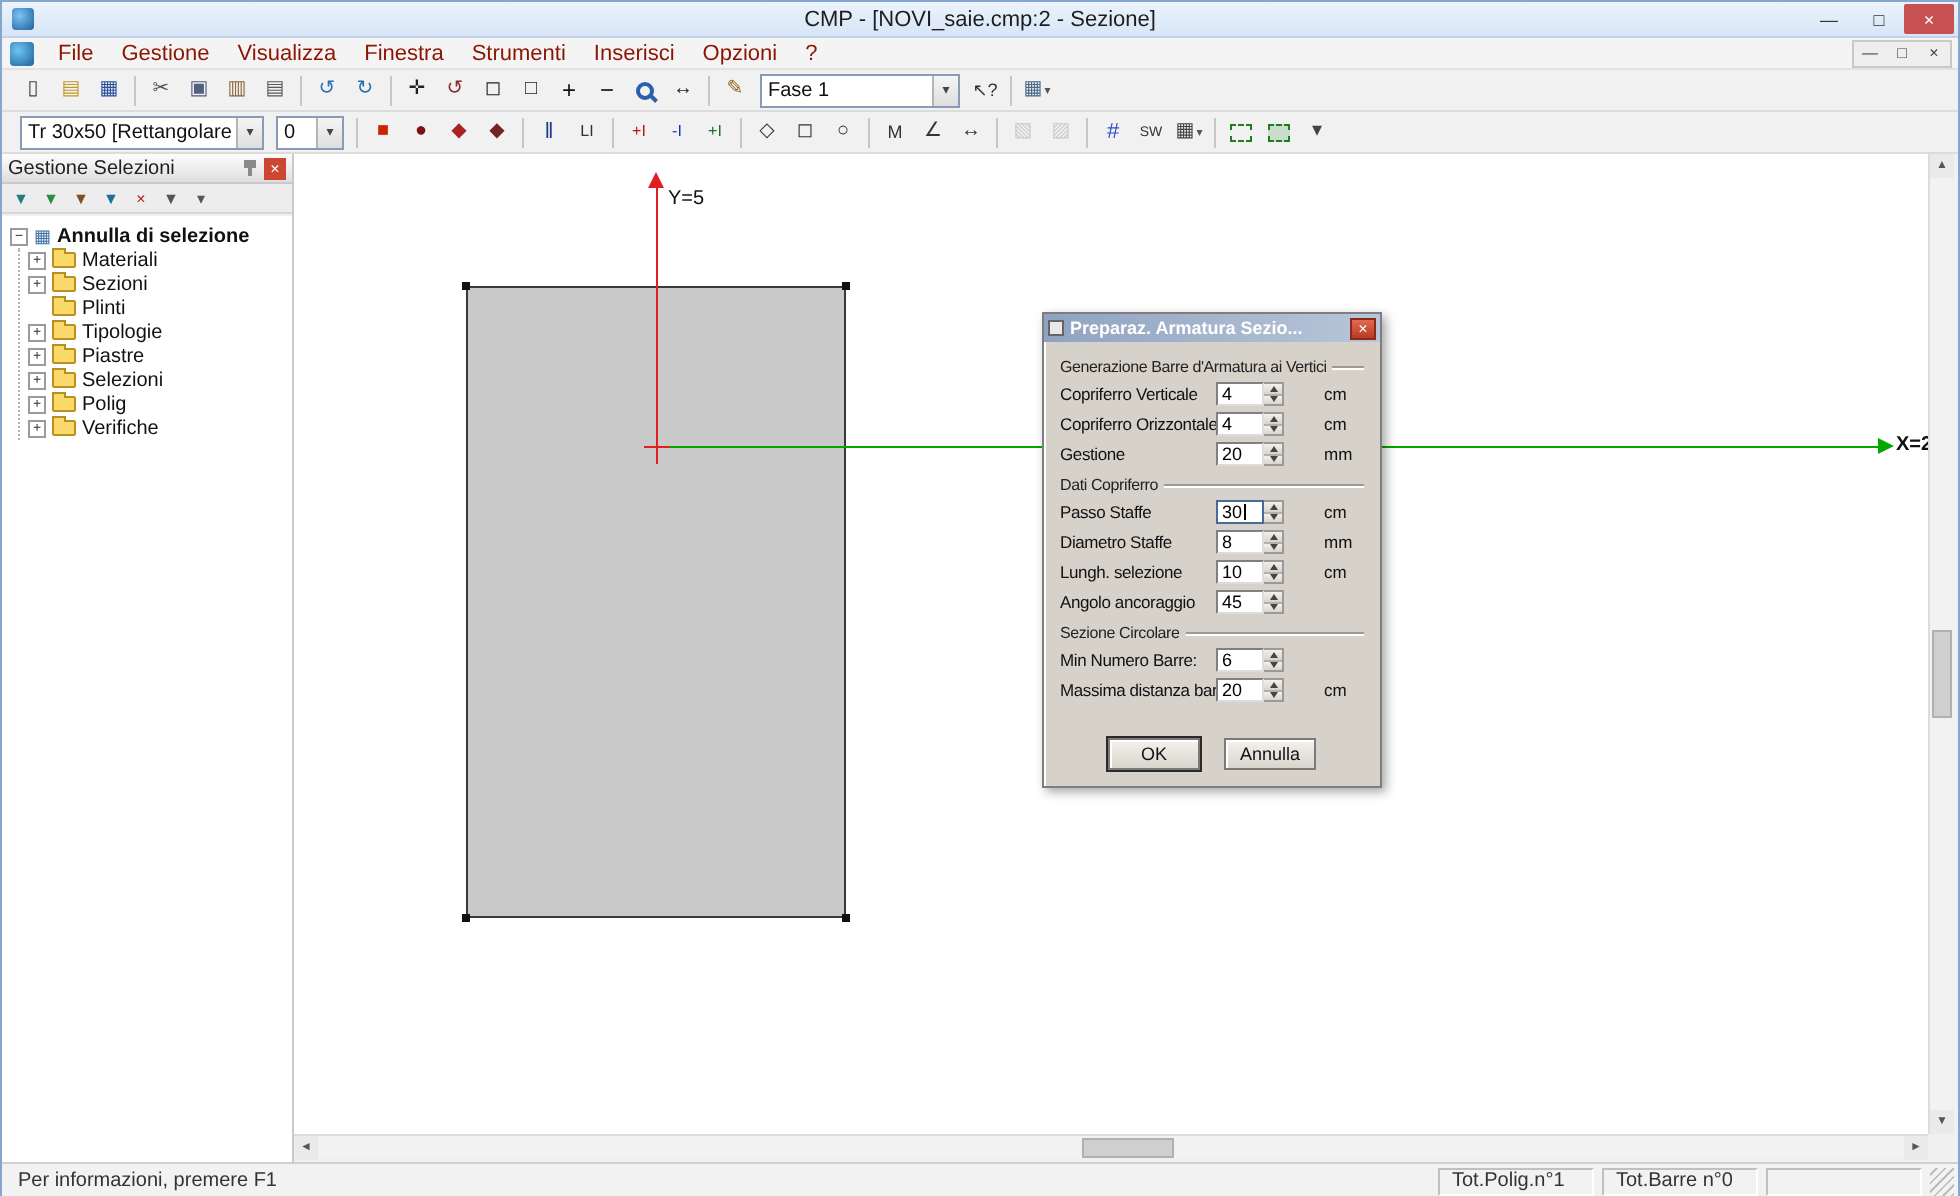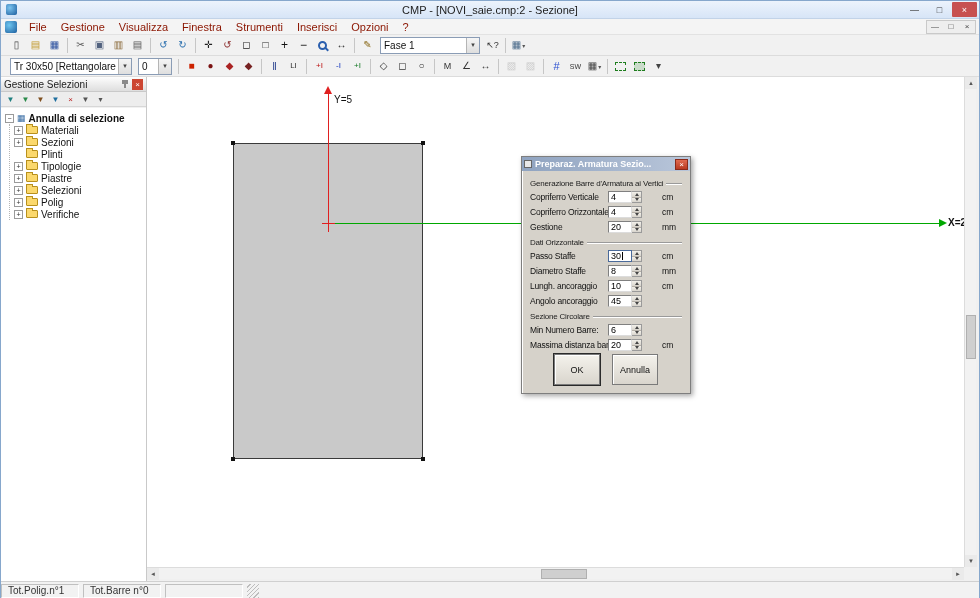--- a/index.html
+++ b/index.html
@@ -149,21 +149,21 @@
   .spin { width:10px; height:12px; display:flex; flex-direction:column; border:1px solid #9a9a9a; border-left:none; }
   .spin-up, .spin-down { flex:1; background:linear-gradient(#f2f0ea,#d8d4cc);
     display:flex; align-items:center; justify-content:center; }
   .spin-up { border-bottom:1px solid #b5b0a8; }
   .spin-up::after { content:""; border-left:2.5px solid transparent; border-right:2.5px solid transparent;
     border-bottom:3px solid #444; }
   .spin-down::after { content:""; border-left:2.5px solid transparent; border-right:2.5px solid transparent;
     border-top:3px solid #444; }
   .dunit { font-size:8.5px; color:#111; margin-left:20px; }
   .dlg-buttons { position:absolute; left:0; right:0; bottom:8px; display:flex; justify-content:center; gap:12px; }
-  .dbtn { width:46px; height:31px; background:linear-gradient(#f4f2ec,#d9d5cd); border:1px solid #7a7a7a;
+  .dbtn { width:46px; height:16px; background:linear-gradient(#f4f2ec,#d9d5cd); border:1px solid #7a7a7a;
     box-shadow:inset 1px 1px 0 #fff; font-size:9px; display:flex; align-items:center; justify-content:center;
     color:#111; font-family:"Liberation Sans",sans-serif; }
   .dbtn.default { outline:1px solid #2a2a2a; }
 </style>
 </head>
 <body>
 
 <div class="app">
 
   <div class="titlebar">
@@ -443,20 +443,21 @@
     <span class="vs-btn vs-down">▼</span>
   </div>
   <div class="hscroll">
     <span class="hs-btn hs-left">◄</span>
     <span class="hs-thumb"></span>
     <span class="hs-btn hs-right">►</span>
   </div>
   <div class="sb-corner"></div>
 
   <div class="statusbar">
+    <span class="sb-msg">Per informazioni, premere F1</span>
     <span style="display:flex;align-items:center;">
         <span class="sb-panel">Tot.Polig.n°1</span>
         <span class="sb-panel">Tot.Barre n°0</span>
         <span class="sb-panel"></span>
       </span>
     <span class="sb-grip"></span>
   </div>
 
   <div class="dialog">
     <div class="dlg-title">
@@ -499,21 +500,21 @@
               <span class="spin">
                 <span class="spin-up"></span>
                 <span class="spin-down"></span>
               </span>
             </span>
             <span class="dunit">mm</span>
           </div>
         </div>
         <div class="dgroup">
           <div class="dgrouptitle">
-            <span class="dgt-text">Dati Orizzontale</span>
+            <span class="dgt-text">Dati Copriferro</span>
             <span class="dgt-line"></span>
           </div>
           <div class="drow">
             <span class="dlabel">Passo Staffe</span>
             <span class="dinputwrap">
               <span class="dinput focus">30<span class="caret"></span></span>
               <span class="spin">
                 <span class="spin-up"></span>
                 <span class="spin-down"></span>
               </span>
@@ -525,21 +526,21 @@
             <span class="dinputwrap">
               <span class="dinput">8</span>
               <span class="spin">
                 <span class="spin-up"></span>
                 <span class="spin-down"></span>
               </span>
             </span>
             <span class="dunit">mm</span>
           </div>
           <div class="drow">
-            <span class="dlabel">Lungh. ancoraggio</span>
+            <span class="dlabel">Lungh. selezione</span>
             <span class="dinputwrap">
               <span class="dinput">10</span>
               <span class="spin">
                 <span class="spin-up"></span>
                 <span class="spin-down"></span>
               </span>
             </span>
             <span class="dunit">cm</span>
           </div>
           <div class="drow">

